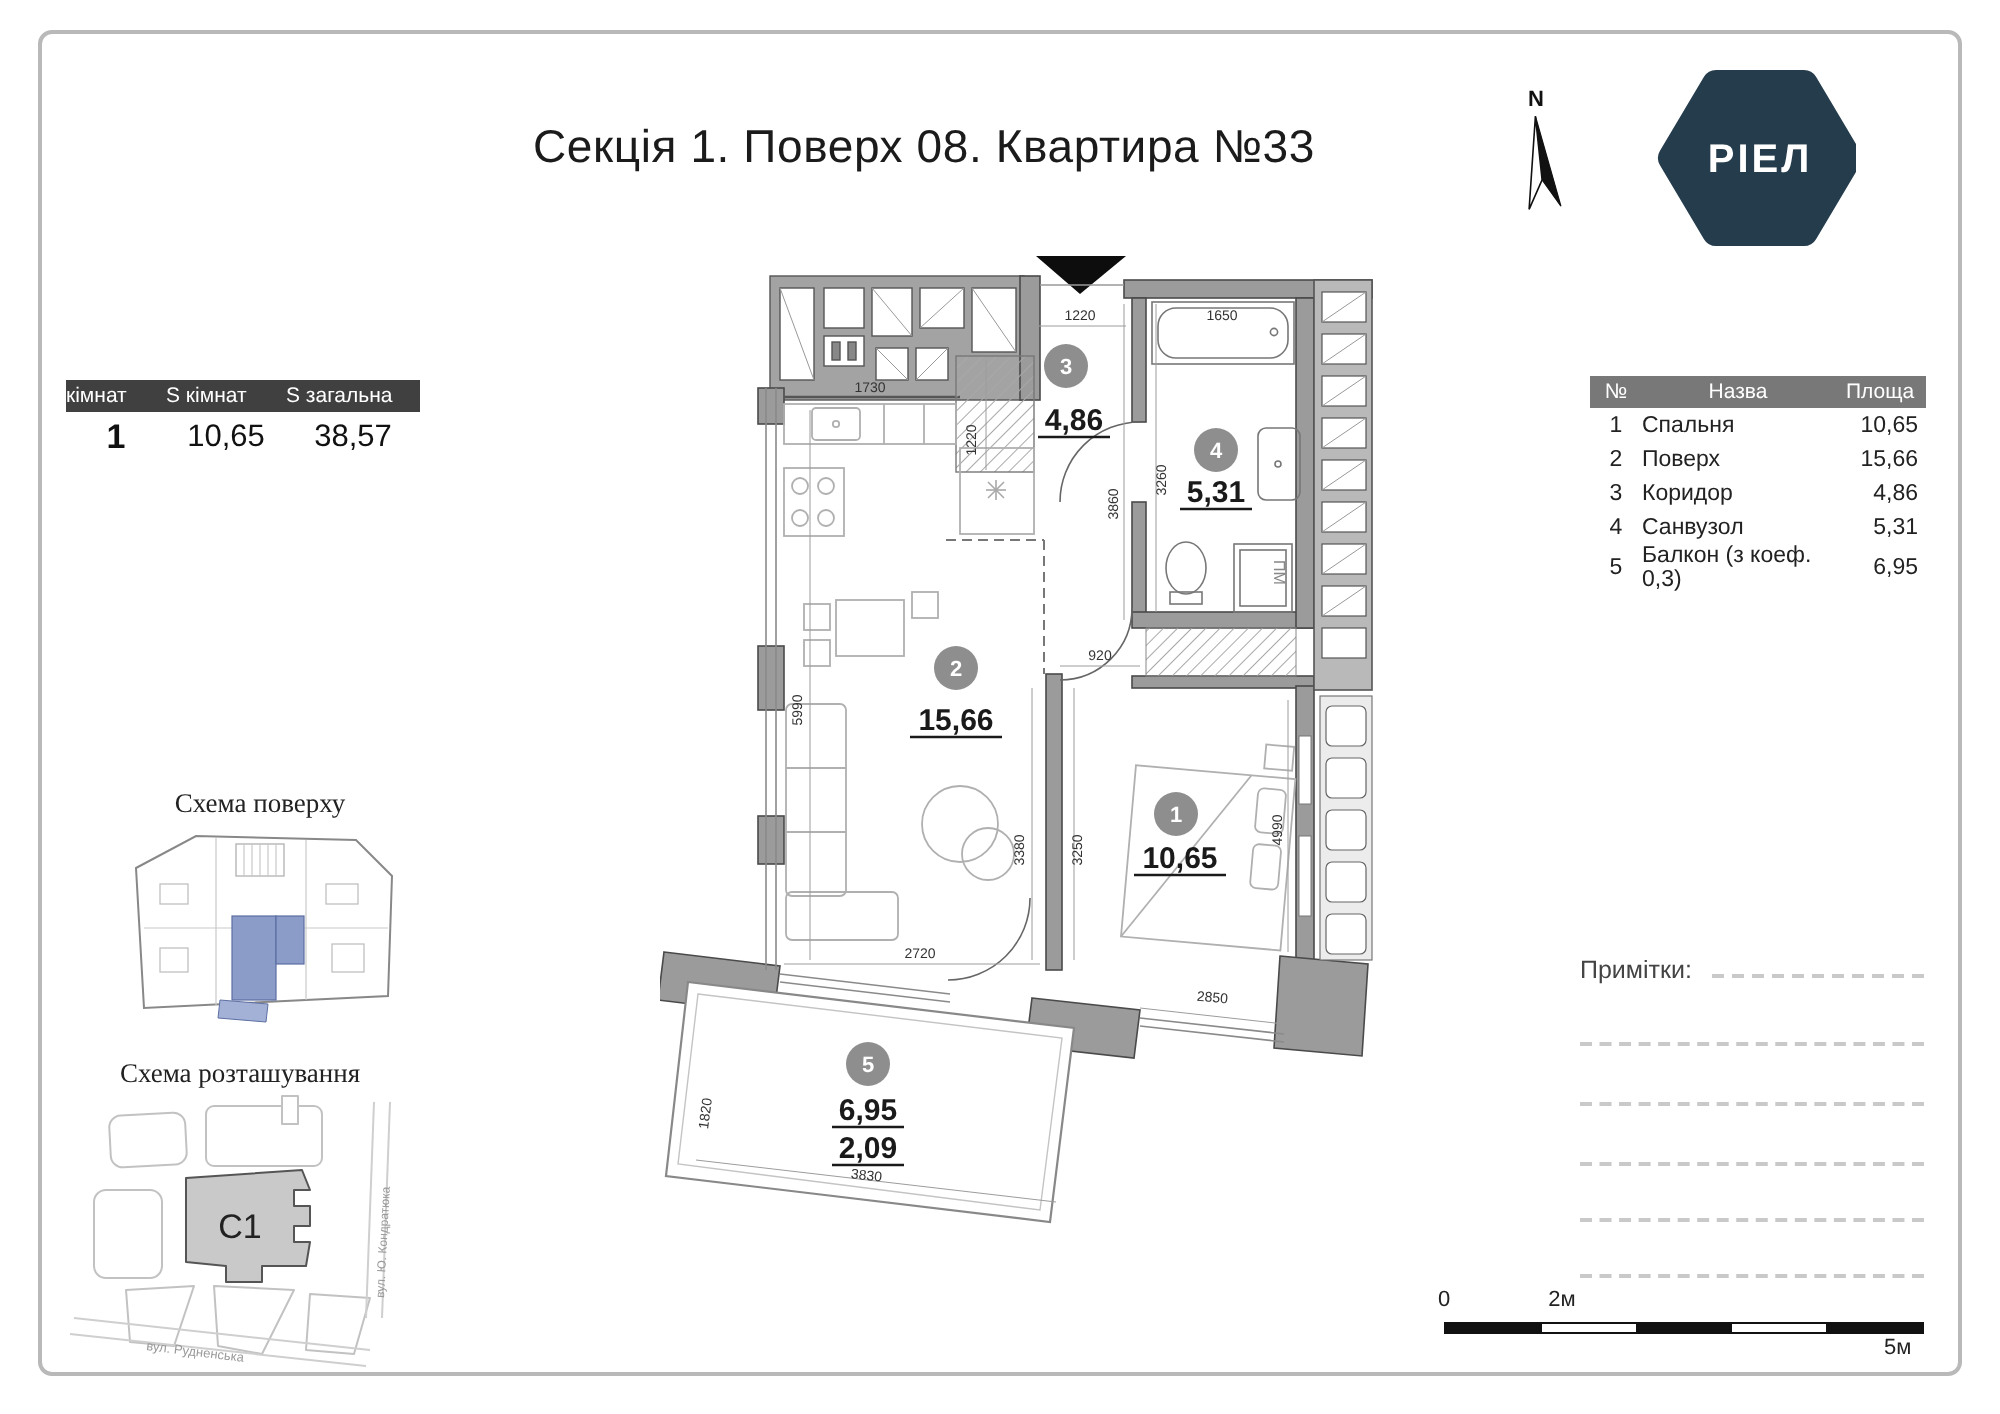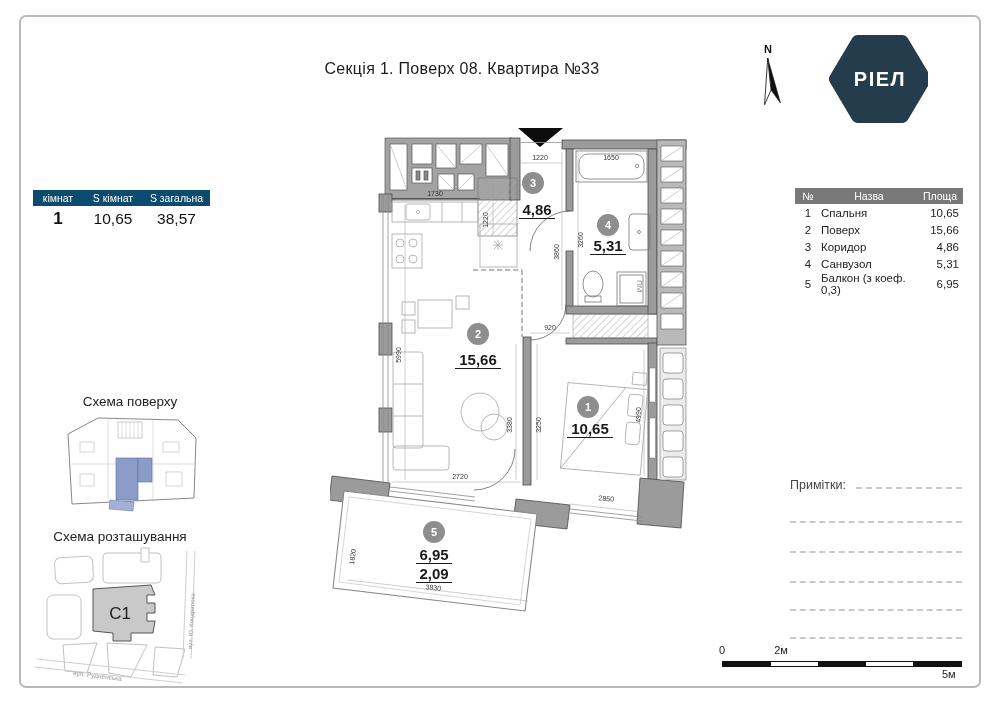--- a/index.html
+++ b/index.html
@@ -1,37 +1,37 @@
 <!DOCTYPE html>
 <html><head>
 <meta charset="utf-8">
 <style>
   * { margin:0; padding:0; box-sizing:border-box; }
   html,body { width:1000px; height:707px; background:#fff; font-family:"Liberation Sans", sans-serif; overflow:hidden; }
   #page { position:relative; width:1000px; height:707px; background:#fff; }
   .abs { position:absolute; }
   #frame { left:19px; top:15px; width:962px; height:673px; border:2px solid #b9b9b9; border-radius:7px; }
-  #title { left:0; top:60px; width:924px; text-align:center; font-size:16px; color:#1b1b1b; letter-spacing:.3px; }
+  #title { left:0; top:60px; width:924px; text-align:center; font-size:23px; color:#1b1b1b; letter-spacing:.3px; }
 
   
   #unit-table { left:33px; top:190px; width:177px; font-size:10.5px; color:#222; }
-  #unit-table .hdr { display:grid; grid-template-columns:50px 60px 67px; background:#0c4a6e; color:#fff; height:16px; align-items:center; text-align:center; }
+  #unit-table .hdr { display:grid; grid-template-columns:50px 60px 67px; background:#404040; color:#fff; height:16px; align-items:center; }
   #unit-table .val { display:grid; grid-template-columns:50px 60px 67px; height:25px; align-items:center; text-align:center; font-size:15.5px; color:#111; }
   #unit-table .val .b { font-weight:bold; font-size:17px; }
   #unit-table .sub { display:grid; grid-template-columns:62% 38%; height:18px; align-items:center; text-align:center; font-size:12px; color:#222; }
 
   
   #legend { left:795px; top:188px; width:168px; font-size:11.5px; color:#222; }
   #legend .hdr { display:grid; grid-template-columns:26px 1fr 46px; background:#787878; color:#fff; height:16px; align-items:center; font-size:10.5px; }
   #legend .hdr span { text-align:center; }
   #legend .row { display:grid; grid-template-columns:26px 1fr 46px; height:17px; align-items:center; }
   #legend .row .n { text-align:center; }
   #legend .row .a { text-align:right; padding-right:4px; }
 
-  .scheme-title { font-size:13.5px; color:#222; text-align:center; }
+  .scheme-title { font-size:13.5px; color:#222; text-align:center;font-family:Liberation Serif, serif; }
   #floor-scheme-title { left:45px; top:394px; width:170px; }
   #loc-scheme-title   { left:30px; top:529px; width:180px; }
 
   
   #notes-label { left:790px; top:478px; font-size:12.5px; color:#444; }
   .note-line { border-top:2px dashed #c9c9c9; height:0; }
 
   
   .scale-lbl { font-size:11px; color:#222; }
   #scale-bar { left:722px; top:661px; width:240px; height:6px; border:1px solid #111; display:flex; }

